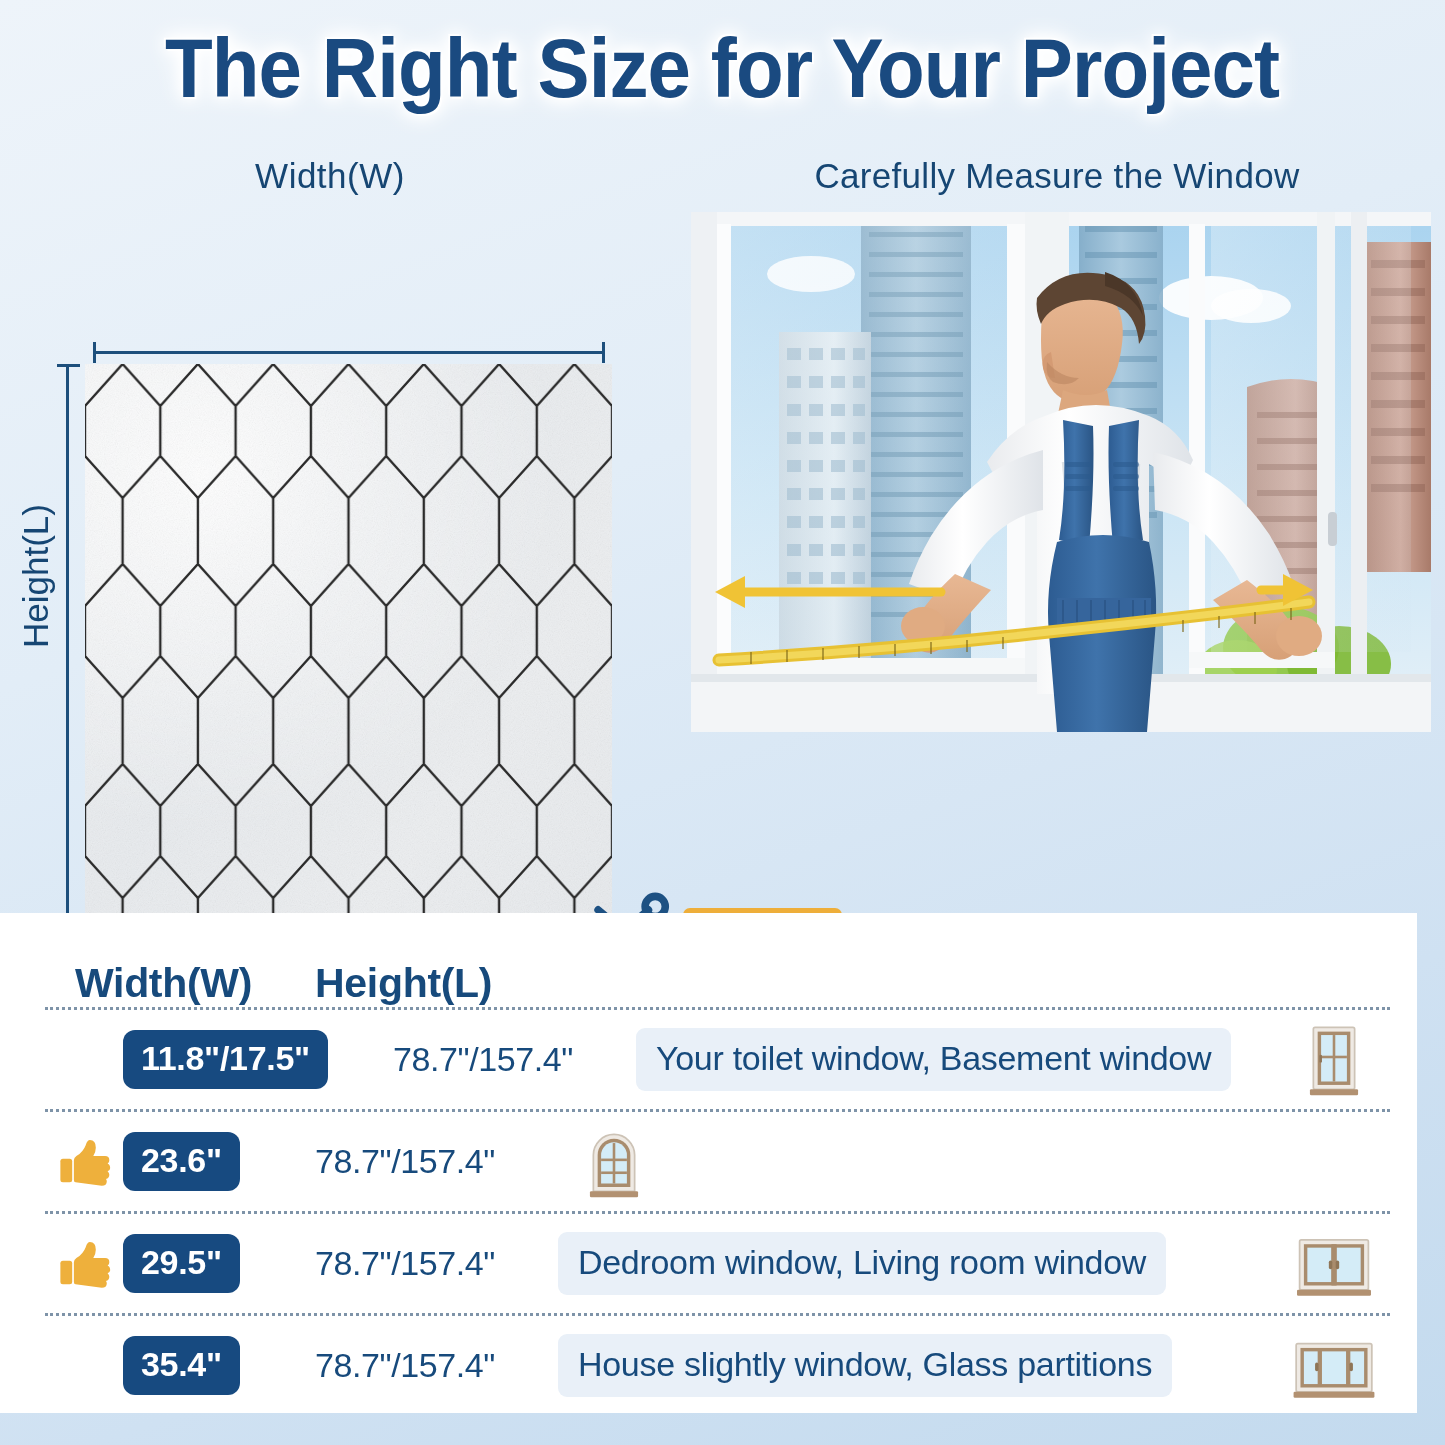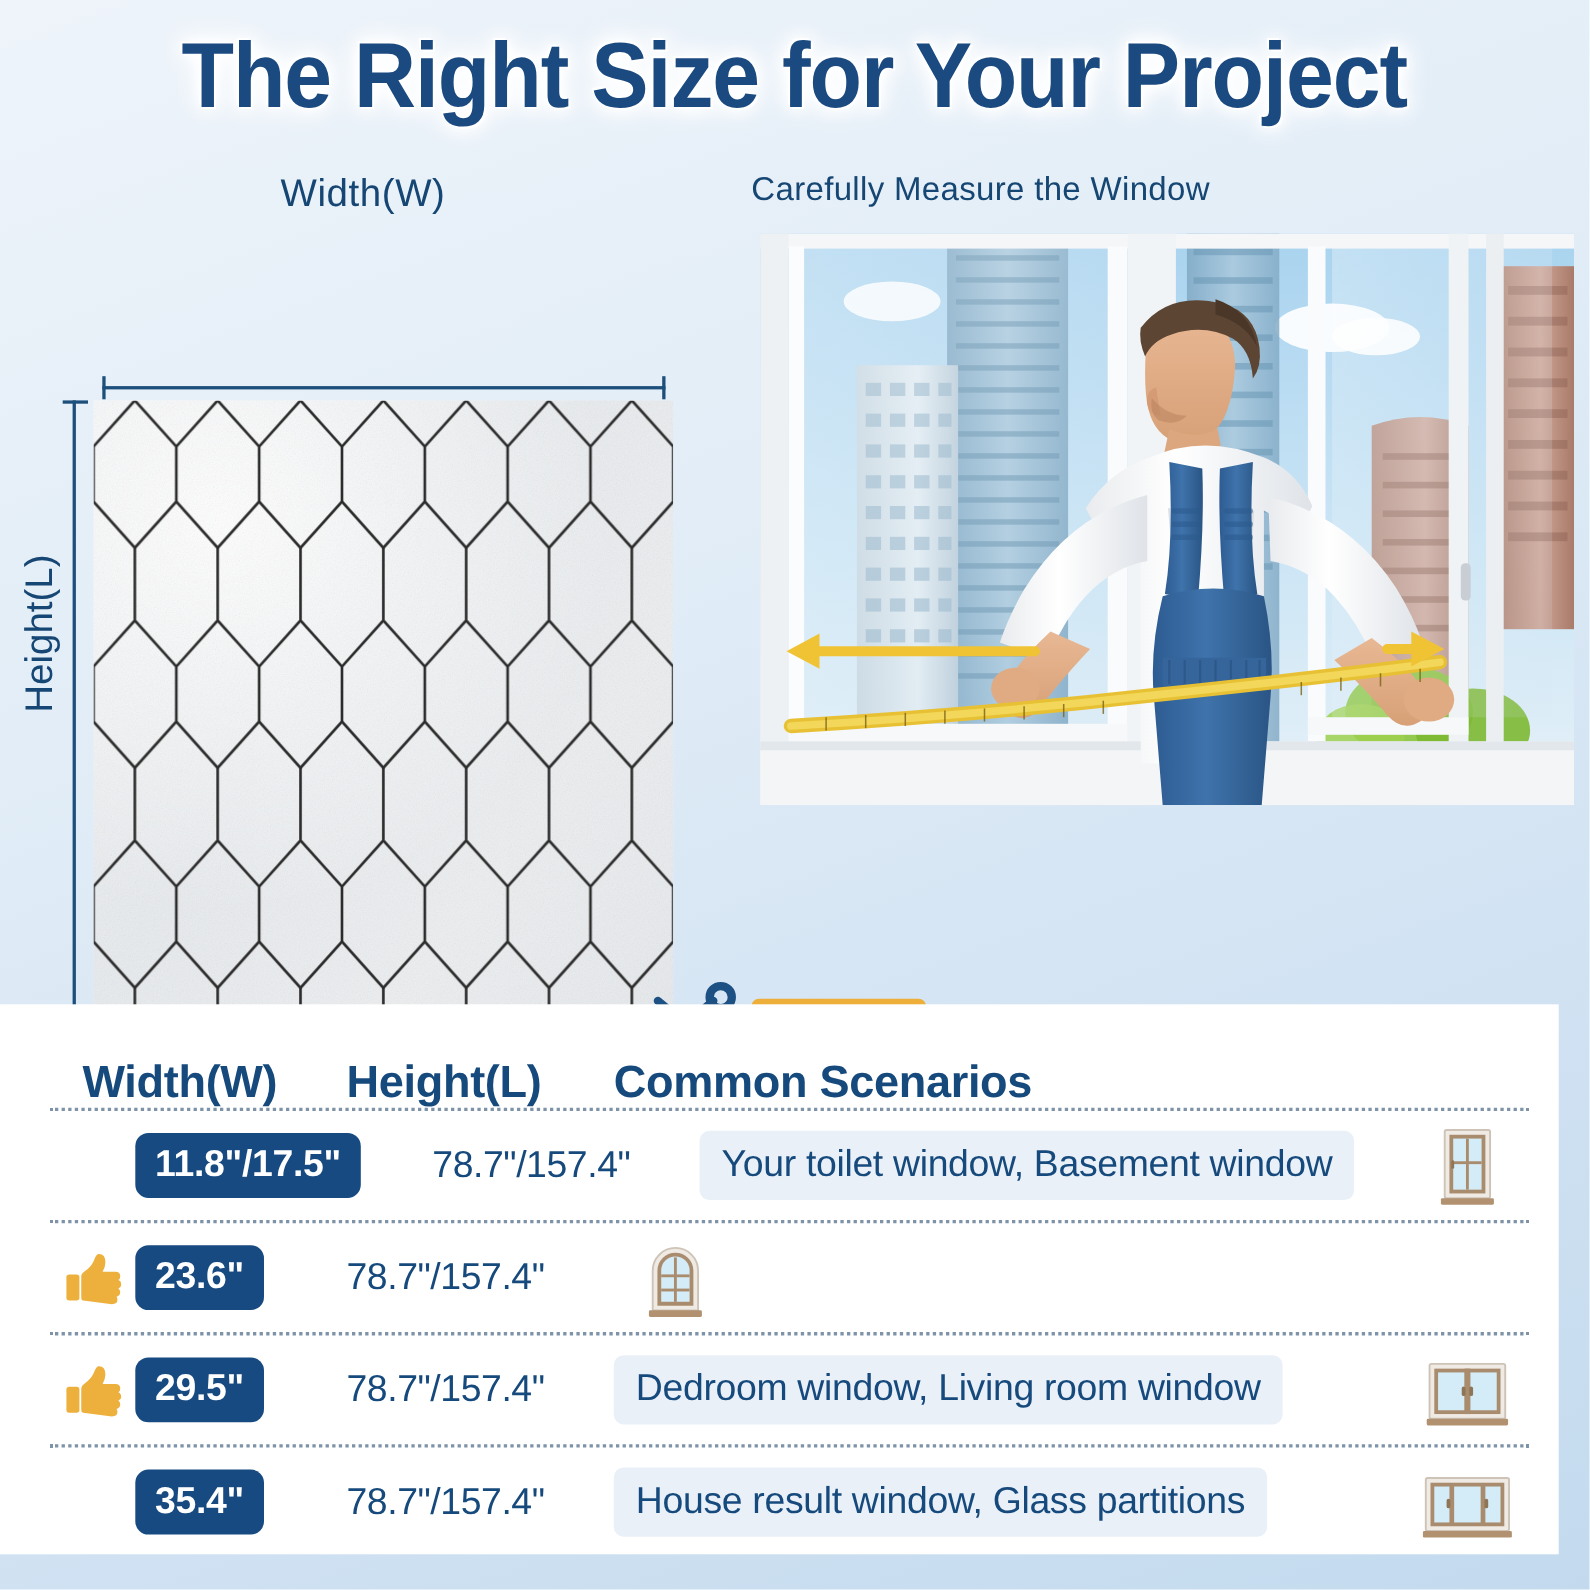--- a/index.html
+++ b/index.html
@@ -149,21 +149,22 @@
   
   .photo-block {
     position: absolute;
     left: 683px; top: 20px;
     width: 748px; height: 730px;
   }
   .photo-caption {
     position: absolute;
     left: 0; top: 0;
     width: 748px;
-    font-size: 30px;
+    text-align: center;
+    font-size: 35px;
     color: #164673;
     letter-spacing: 0.3px;
   }
   .photo {
     position: absolute;
     left: 8px; top: 56px;
     width: 740px; height: 520px;
     overflow: hidden;
     background: #dfe9f2;
   }
@@ -642,21 +643,20 @@
     <div class="protips-line">exact width or slightly wider than your window.</div>
   </div>
 </div>
 
 <div class="table-panel">
   <div class="table-inner">
 
     <div class="thead">
       <div class="th th-width">Width(W)</div>
       <div class="th th-height">Height(L)</div>
-      <div class="th th-scenario">Common Scenarios</div>
     </div>
 
     <div class="sep"></div>
     <div class="trow">
       <div class="cell-thumb"></div>
       <div class="cell-width wide">
         <span class="badge">11.8"/17.5"</span>
       </div>
       <div class="cell-height">78.7"/157.4"</div>
       <div class="cell-scenario">
@@ -732,21 +732,21 @@
     </div>
 
     <div class="sep"></div>
     <div class="trow">
       <div class="cell-thumb"></div>
       <div class="cell-width">
         <span class="badge">35.4"</span>
       </div>
       <div class="cell-height">78.7"/157.4"</div>
       <div class="cell-scenario">
-        <span class="scenario-pill">House result window, Glass partitions</span>
+        <span class="scenario-pill">House slightly window, Glass partitions</span>
       </div>
       <div class="cell-icon">
         <svg class="win-icon" viewBox="0 0 100 100">
           <rect x="6" y="24" width="88" height="56" rx="2" fill="#efeae4" stroke="#cdc3b6" stroke-width="2"></rect>
           <rect x="11" y="29" width="78" height="46" fill="#a98c6d"></rect>
           <rect x="15" y="33" width="16" height="38" fill="#d4ecf7"></rect>
           <rect x="36" y="33" width="28" height="38" fill="#d4ecf7"></rect>
           <rect x="69" y="33" width="16" height="38" fill="#d4ecf7"></rect>
           <rect x="28" y="46" width="4" height="10" rx="2" fill="#8f7557"></rect>
           <rect x="68" y="46" width="4" height="10" rx="2" fill="#8f7557"></rect>

